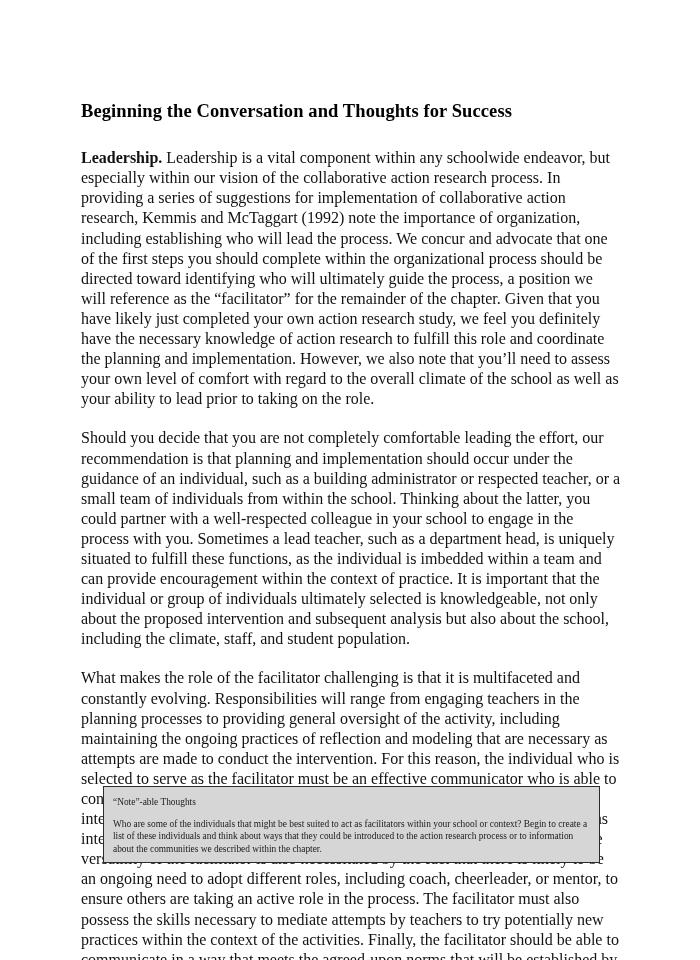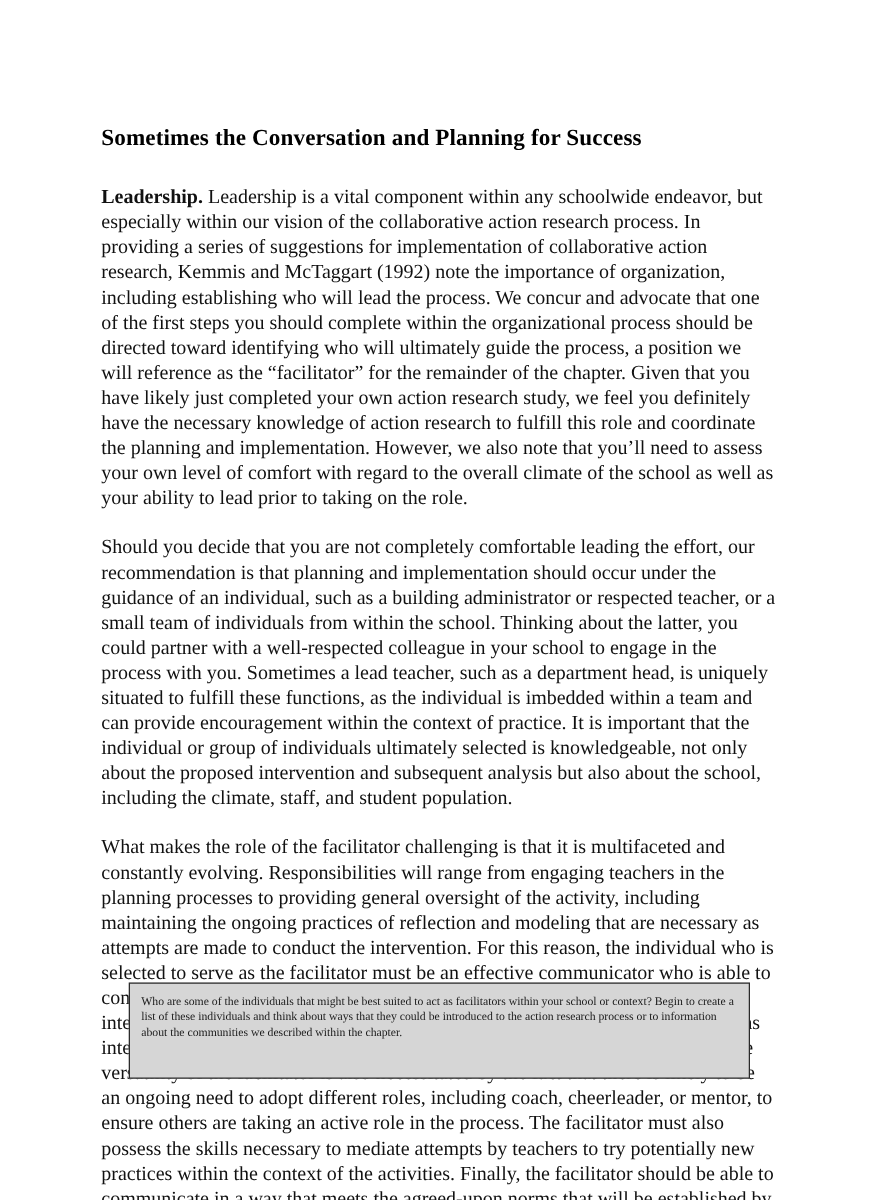--- a/index.html
+++ b/index.html
@@ -88,27 +88,28 @@
     text-align: left;
   }
 </style>
 </head>
 <body>
 
 <div class="page">
 
   <div class="content">
 
-    <h1 class="section-heading">Sometimes the Conversation and Planning for Success</h1>
+    <h1 class="section-heading">Beginning the Conversation and Thoughts for Success</h1>
 
     <p class="body-par"><span class="run-in-label">Leadership.</span><span> Leadership is a vital component within any schoolwide endeavor, but especially within our vision of the collaborative action research process. In providing a series of suggestions for implementation of collaborative action research, Kemmis and McTaggart (1992) note the importance of organization, including establishing who will lead the process. We concur and advocate that one of the first steps you should complete within the organizational process should be directed toward identifying who will ultimately guide the process, a position we will reference as the “facilitator” for the remainder of the chapter. Given that you have likely just completed your own action research study, we feel you definitely have the necessary knowledge of action research to fulfill this role and coordinate the planning and implementation. However, we also note that you’ll need to assess your own level of comfort with regard to the overall climate of the school as well as your ability to lead prior to taking on the role.</span></p>
 
     <p class="body-par"><span>Should you decide that you are not completely comfortable leading the effort, our recommendation is that planning and implementation should occur under the guidance of an individual, such as a building administrator or respected teacher, or a small team of individuals from within the school. Thinking about the latter, you could partner with a well-respected colleague in your school to engage in the process with you. Sometimes a lead teacher, such as a department head, is uniquely situated to fulfill these functions, as the individual is imbedded within a team and can provide encouragement within the context of practice. It is important that the individual or group of individuals ultimately selected is knowledgeable, not only about the proposed intervention and subsequent analysis but also about the school, including the climate, staff, and student population.</span></p>
 
     <p class="body-par"><span>What makes the role of the facilitator challenging is that it is multifaceted and constantly evolving. Responsibilities will range from engaging teachers in the planning processes to providing general oversight of the activity, including maintaining the ongoing practices of reflection and modeling that are necessary as attempts are made to conduct the intervention. For this reason, the individual who is selected to serve as the facilitator must be an effective communicator who is able to consistently engage faculty in ongoing conversations about the activities or intervention. These conversations help establish what Reeves (2006) referred to as internal capacity, which is one factor necessary for successful school growth. The versatility of the facilitator is also necessitated by the fact that there is likely to be an ongoing need to adopt different roles, including coach, cheerleader, or mentor, to ensure others are taking an active role in the process. The facilitator must also possess the skills necessary to mediate attempts by teachers to try potentially new practices within the context of the activities. Finally, the facilitator should be able to communicate in a way that meets the agreed-upon norms that will be established by the group later in the process, periodically challenging members while maintaining a nonthreatening, democratic environment.</span></p>
 
   </div>
 
   <div class="note-box">
+    <p class="note-title">“Note”-able Thoughts</p>
     <p class="note-body">Who are some of the individuals that might be best suited to act as facilitators within your school or context? Begin to create a list of these individuals and think about ways that they could be introduced to the action research process or to information about the communities we described within the chapter.</p>
   </div>
 
 </div>
 
 </body></html>

